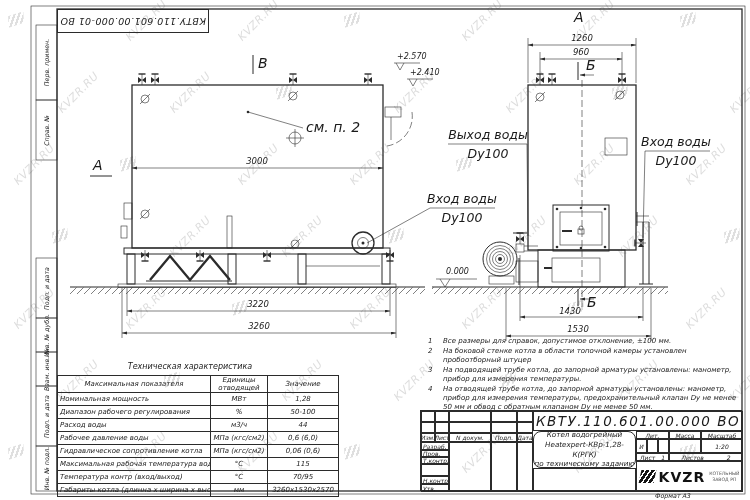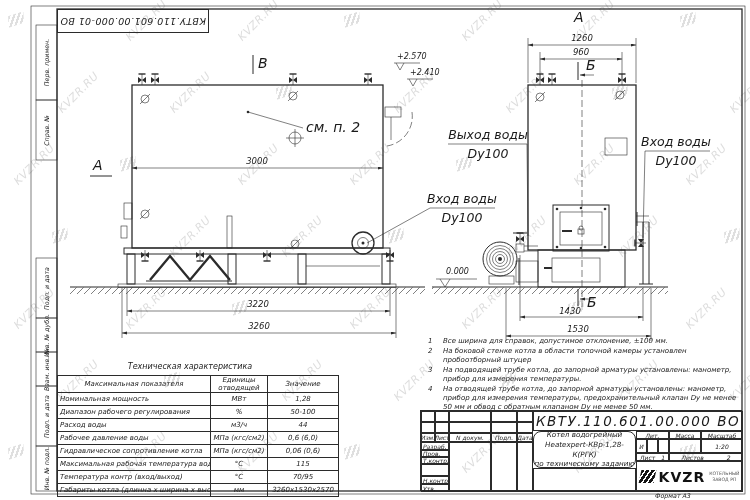--- a/index.html
+++ b/index.html
@@ -396,21 +396,21 @@
           <td class="c-unit">мм</td>
           <td class="c-val">3260х1530х2570</td>
         </tr>
   </tbody>
     </table>
 </div>
 
 <div id="notes" class="abs ov">
   <div class="note">
       <span class="n">1</span>
-      <span class="t">Все ширина для справок, допустимое отклонение, ±100 мм.</span>
+      <span class="t">Все размеры для справок, допустимое отклонение, ±100 мм.</span>
     </div>
   <div class="note">
       <span class="n">2</span>
       <span class="t">На боковой стенке котла в области топочной камеры установлен пробоотборный штуцер</span>
     </div>
   <div class="note">
       <span class="n">3</span>
       <span class="t">На  подводящей трубе котла, до запорной арматуры установлены: манометр, прибор для измерения температуры.</span>
     </div>
   <div class="note">

